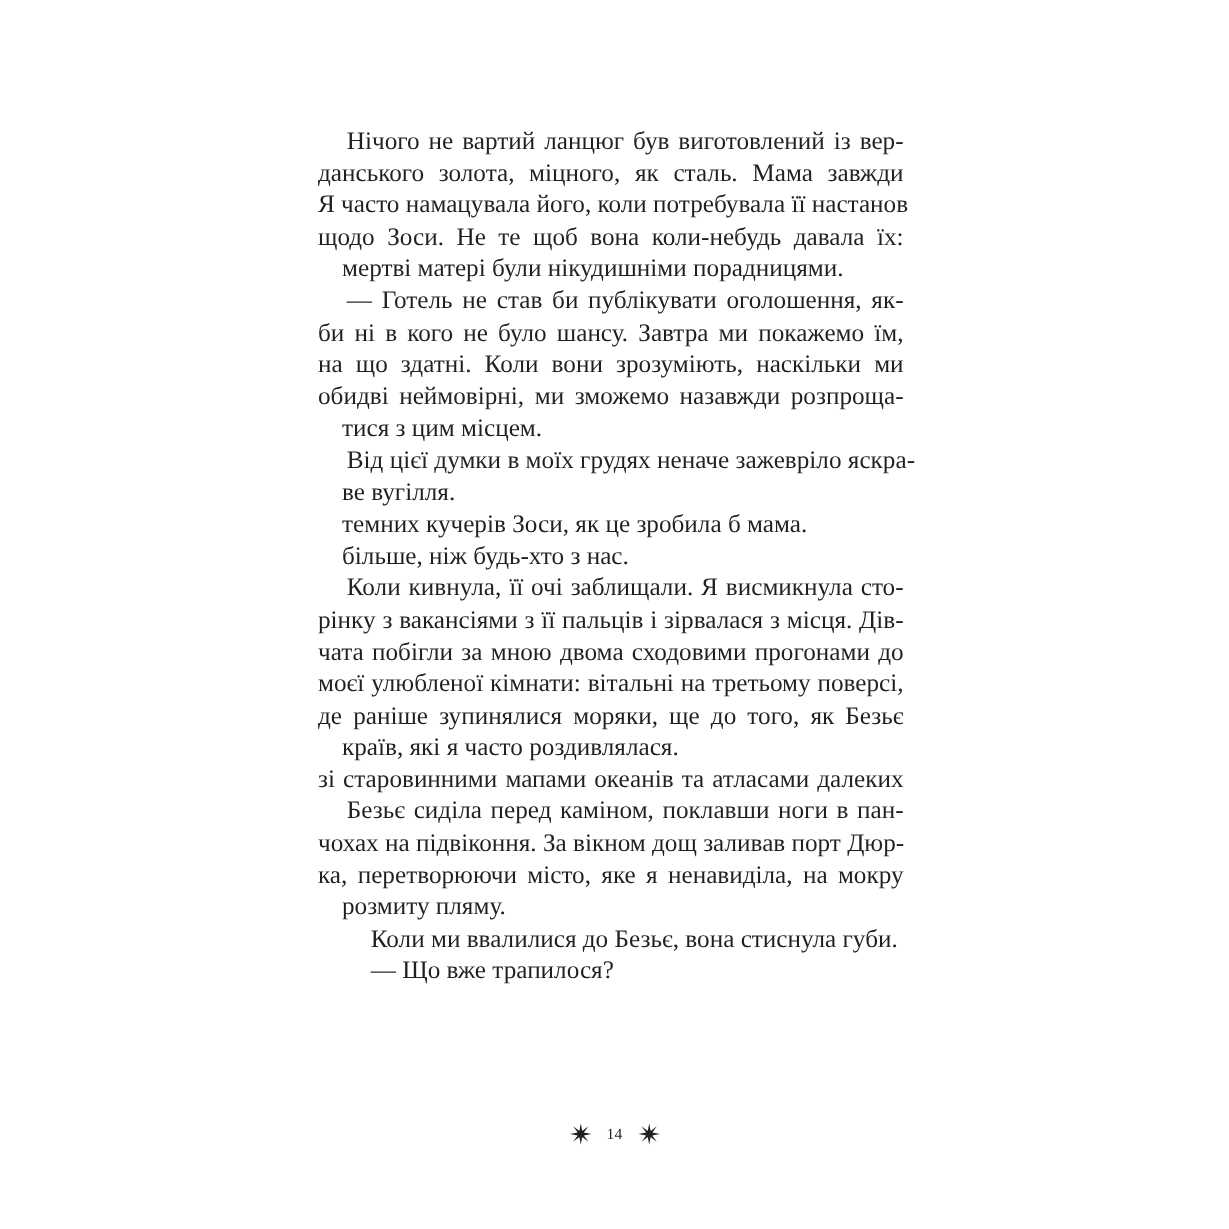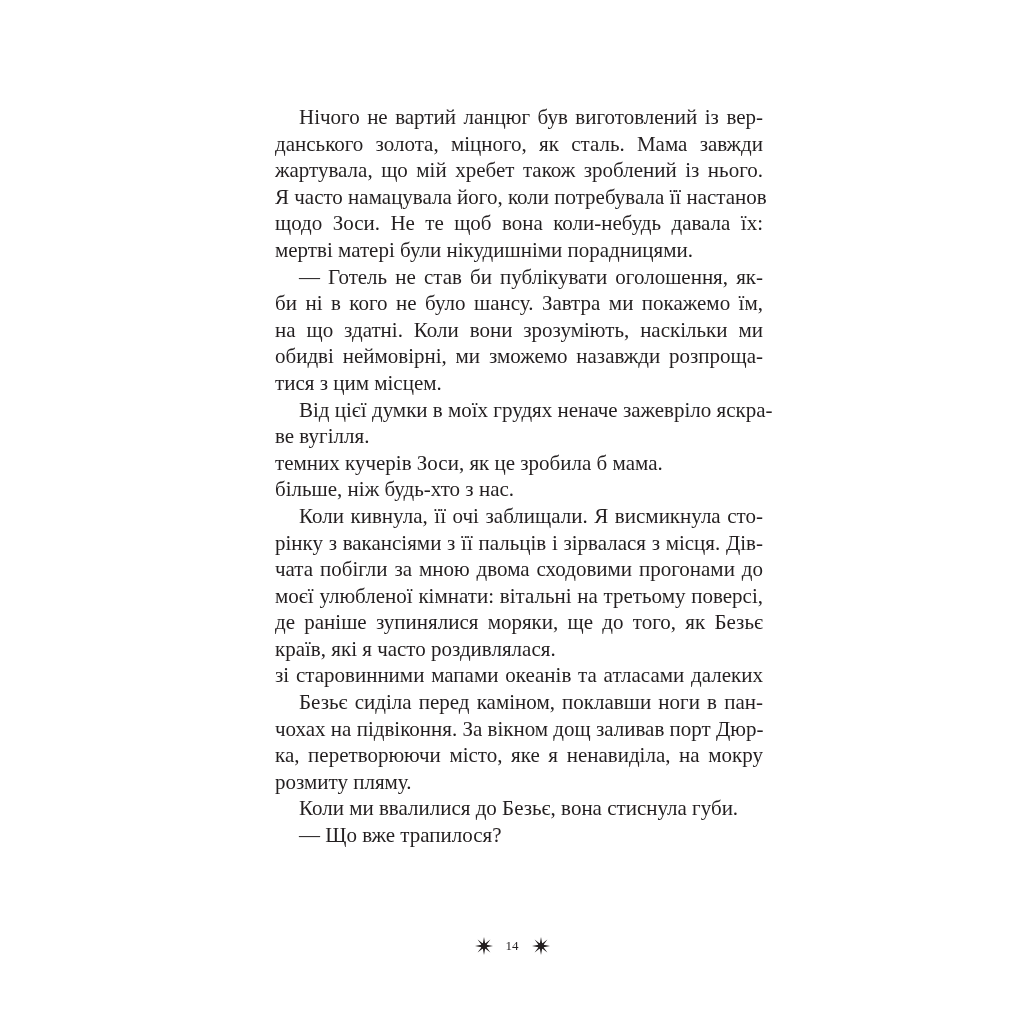--- a/index.html
+++ b/index.html
@@ -14,37 +14,38 @@
     overflow: hidden;
   }
   .page {
     position: absolute;
     left: 0; top: 0;
     width: 1024px; height: 1024px;
     background: #ffffff;
   }
   .text-block {
     position: absolute;
-    left: 275px;
+    left: 265px;
     top: 104px;
     width: 488px;
     font-family: "Liberation Serif", "DejaVu Serif", serif;
     font-size: 21px;
     line-height: 26.6px;
     color: #231f20;
   }
   .line {
     display: block;
     white-space: nowrap;
     height: 26.6px;
     text-align: justify;
     text-align-last: justify;
   }
   .line.last {
     text-align-last: left;
+    margin-left: 20px;
   }
   .line.indent {
     padding-left: 24px;
   }
   .footer {
     position: absolute;
     left: 0;
     width: 1024px;
     top: 936px;
     text-align: center;
@@ -63,21 +64,20 @@
     margin: 0 9px;
   }
 </style>
 </head>
 <body>
 
 <div class="page">
   <div class="text-block" id="text-block">
       <span class="line indent">Нічого не вартий ланцюг був виготовлений із вер-</span>
       <span class="line">данського золота, міцного, як сталь. Мама завжди</span>
-      <span class="line">жартувала, що мій хребет також зроблений із нього.</span>
       <span class="line">Я часто намацувала його, коли потребувала її настанов</span>
       <span class="line">щодо Зоси. Не те щоб вона коли-небудь давала їх:</span>
       <span class="line last">мертві матері були нікудишніми порадницями.</span>
       <span class="line indent">— Готель не став би публікувати оголошення, як-</span>
       <span class="line">би ні в кого не було шансу. Завтра ми покажемо їм,</span>
       <span class="line">на що здатні. Коли вони зрозуміють, наскільки ми</span>
       <span class="line">обидві неймовірні, ми зможемо назавжди розпроща-</span>
       <span class="line last">тися з цим місцем.</span>
       <span class="line indent">Від цієї думки в моїх грудях неначе зажевріло яскра-</span>
       <span class="line last">ве вугілля.</span>

